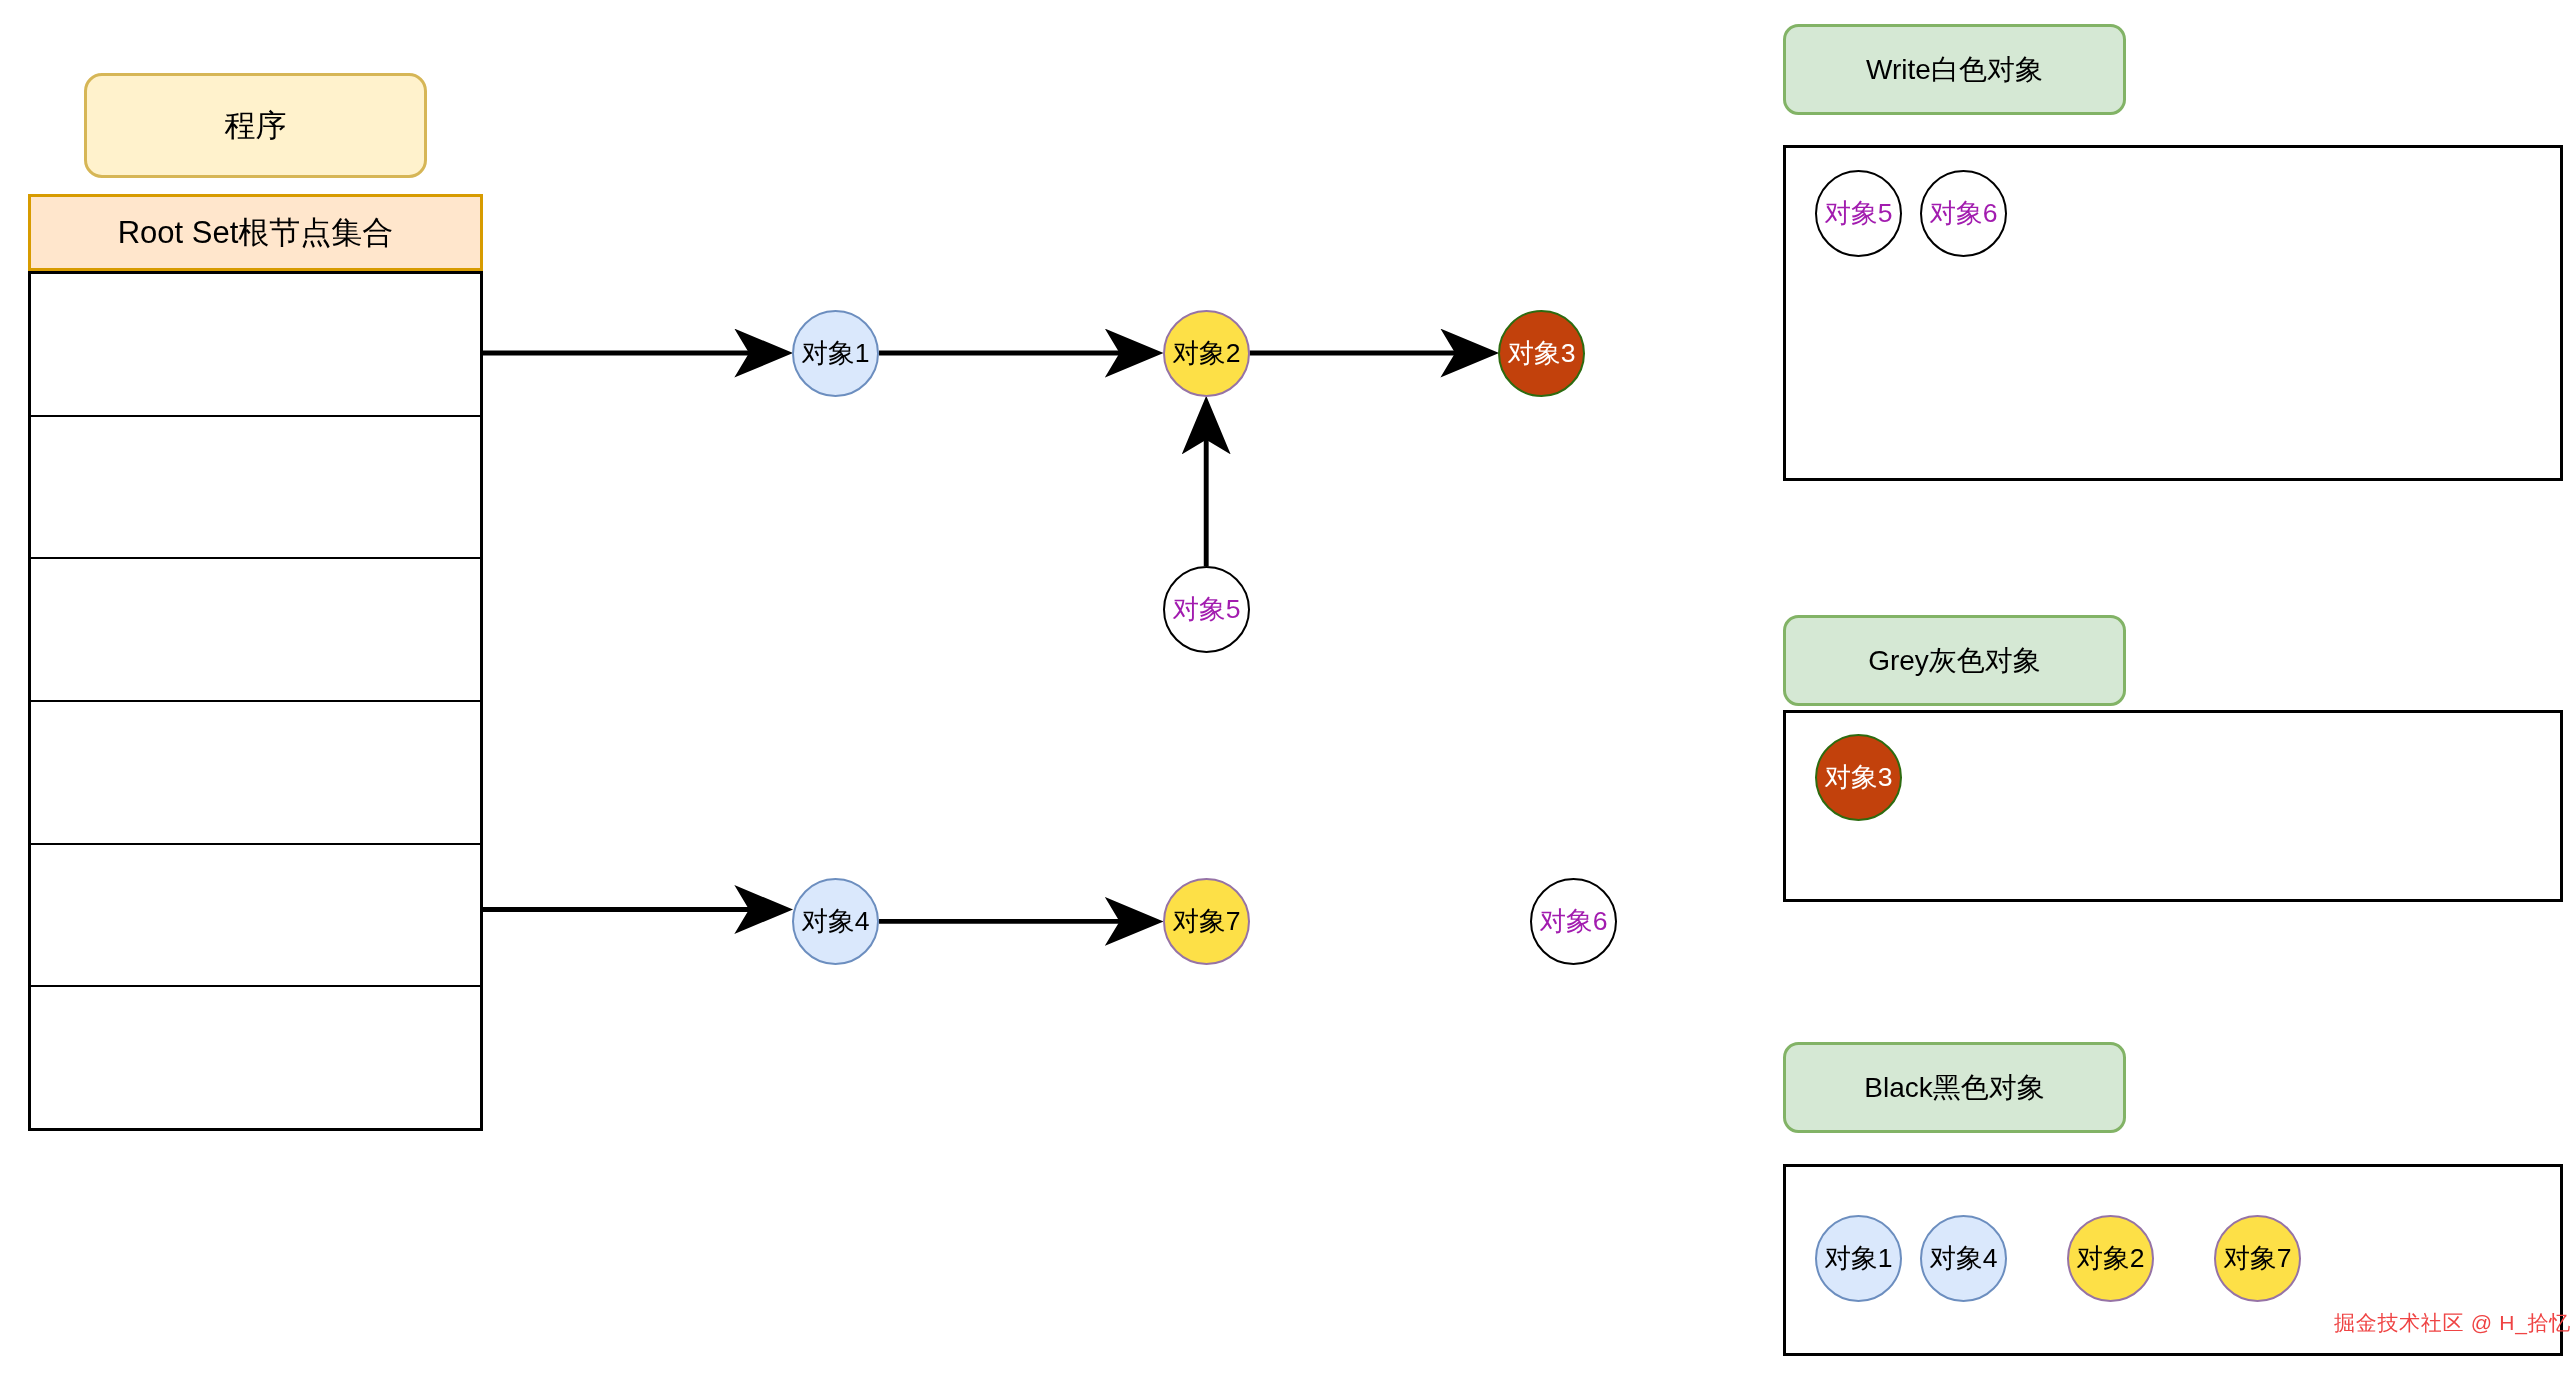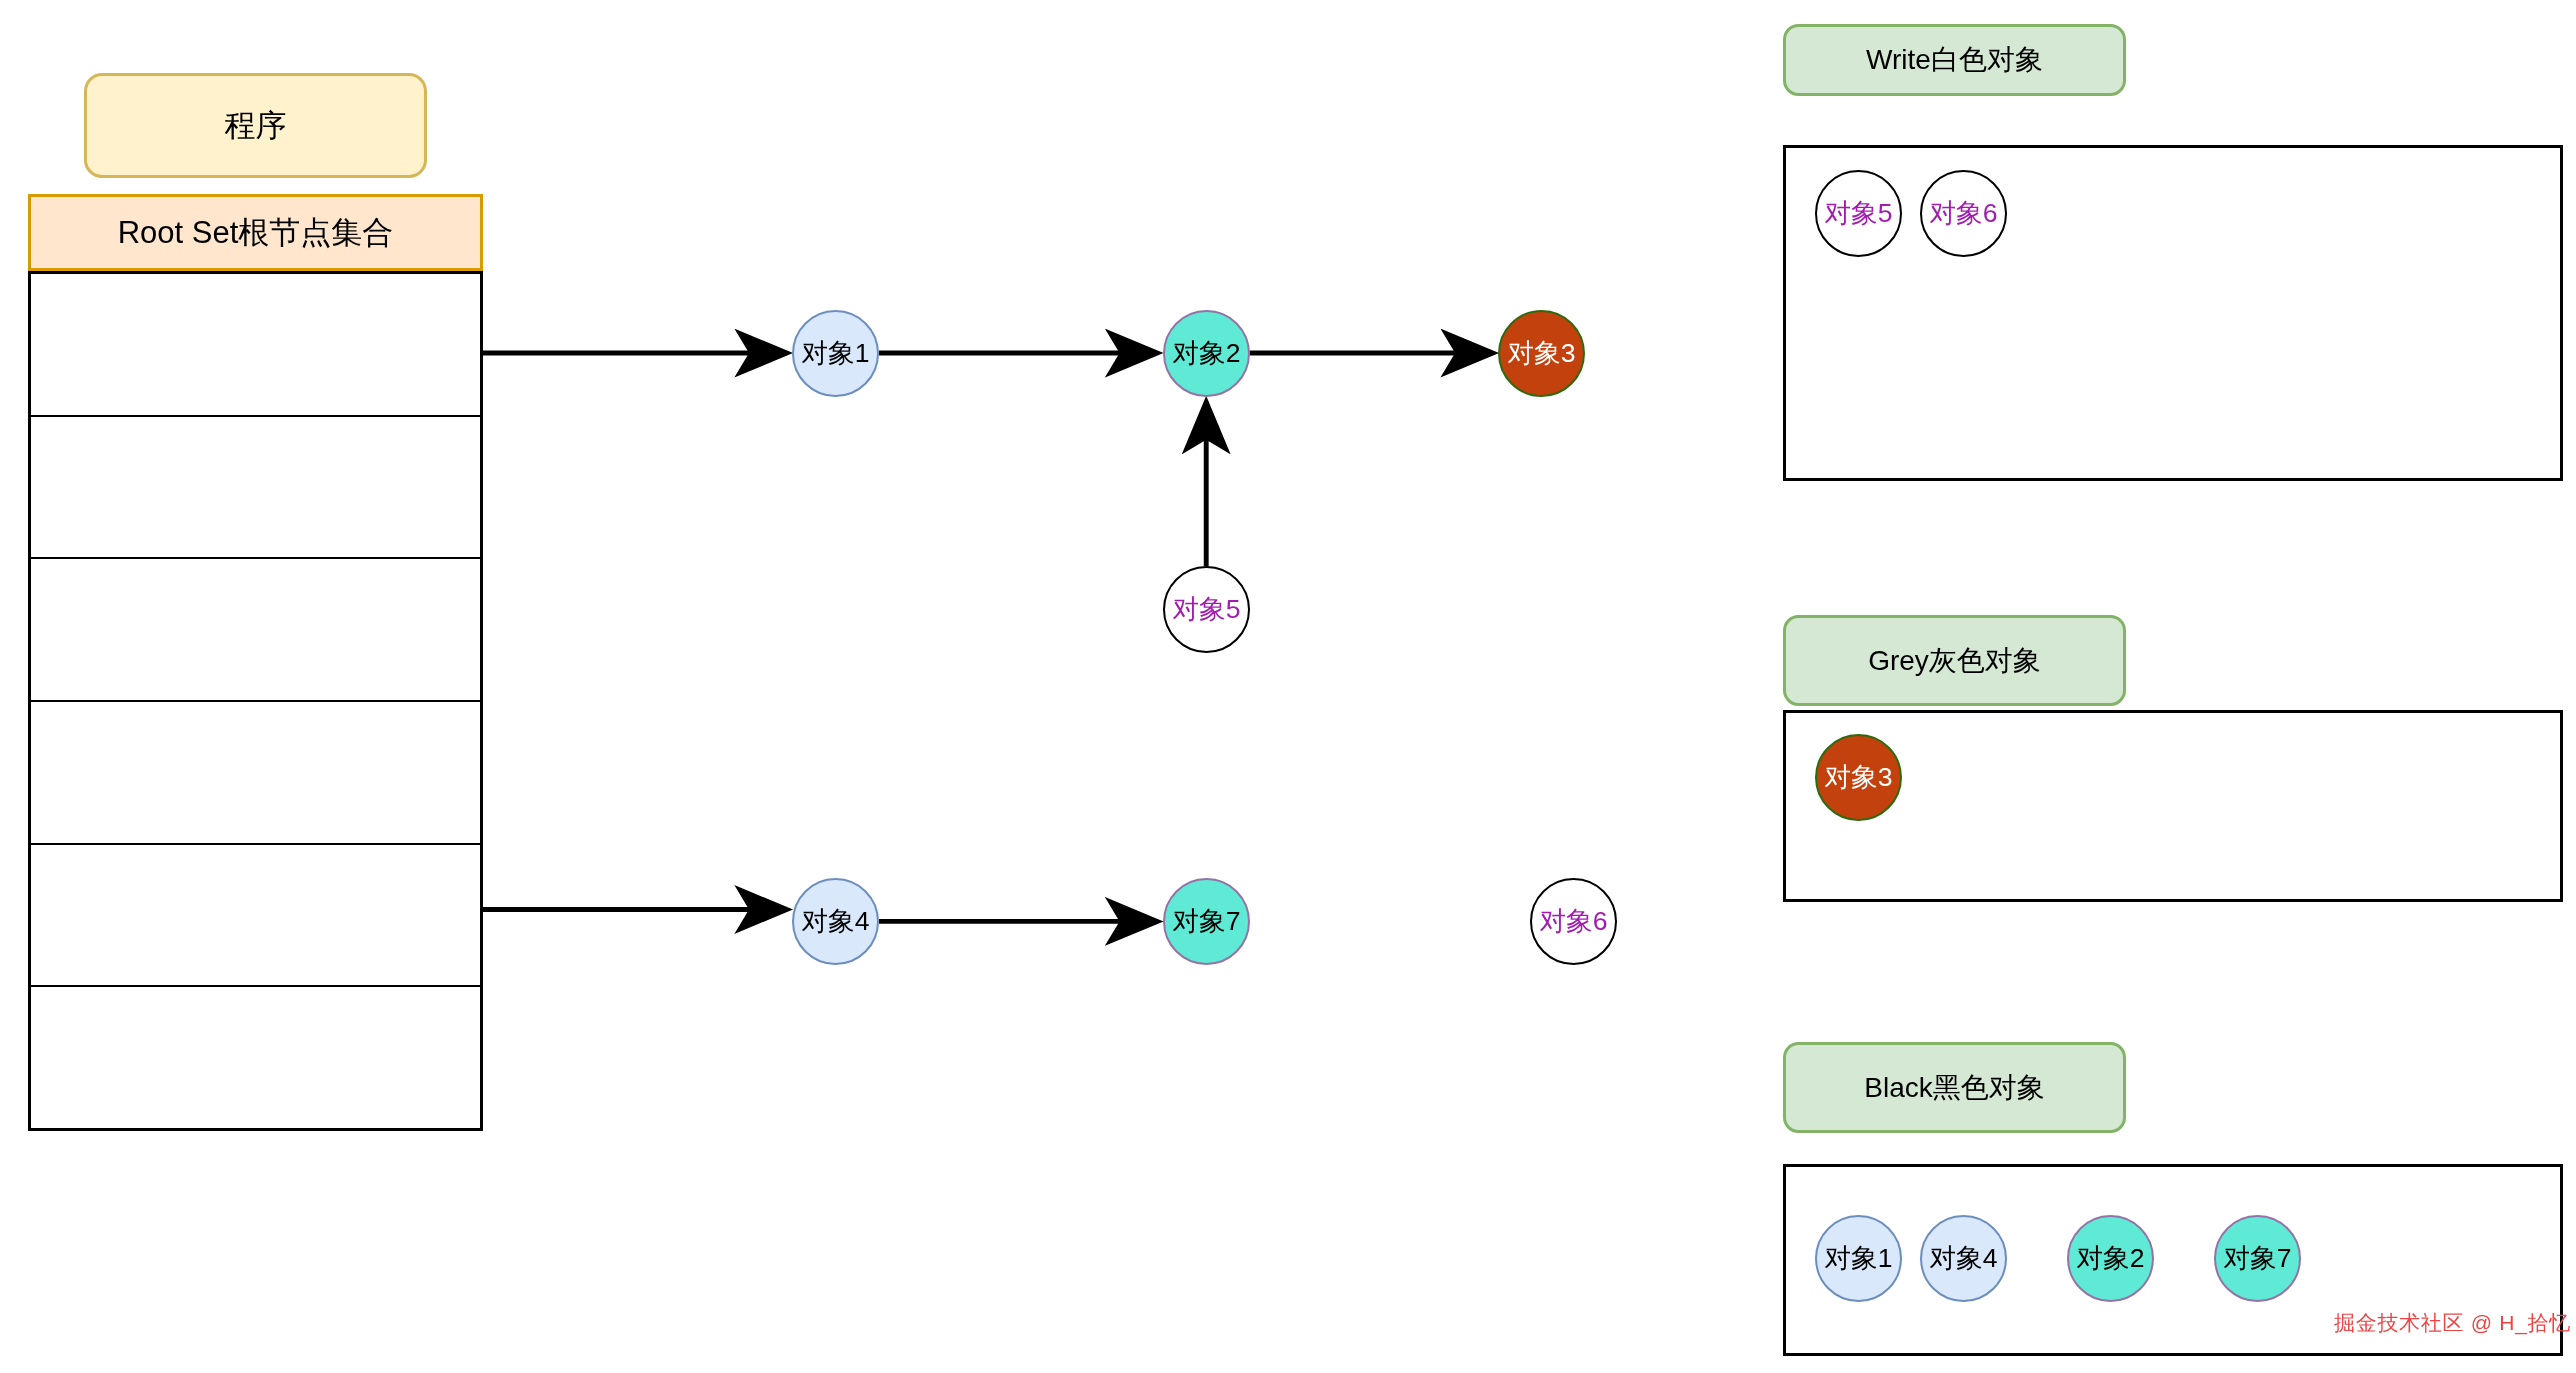--- a/index.html
+++ b/index.html
@@ -40,21 +40,21 @@
   }
   .rootset-row:last-child{border-bottom:none;}
 
   
   .node{
     width:87px;height:87px;border-radius:50%;
     display:flex;align-items:center;justify-content:center;
     font-size:26.6px;line-height:1;z-index:8;box-sizing:border-box;
   }
   .node-blue{background:#dae8fc;border:2.1px solid #6c8ebf;color:#000;}
-  .node-purple{background:#5eead4;border:2.1px solid #9673a6;color:#000;}
+  .node-purple{background:#fde047;border:2.1px solid #9673a6;color:#000;}
   .node-green{background:#c2410c;border:2.1px solid #2d6b10;color:#ffffff;}
   .node-white{background:#ffffff;border:2.8px solid #000000;color:#a21caf;}
 
   
   #arrows{position:absolute;left:0;top:0;width:2576px;height:1373px;z-index:5;pointer-events:none;}
 
   
   .legend-title{
     background:#d5e8d4;border:3.5px solid #82b366;border-radius:15.4px;
     display:flex;align-items:center;justify-content:center;
@@ -131,21 +131,21 @@
   <div class="abs node node-blue" style="left:792px;top:878px;">
     <span>对象4</span>
   </div>
   <div class="abs node node-purple" style="left:1163px;top:878px;">
     <span>对象7</span>
   </div>
   <div class="abs node node-white" style="left:1530px;top:878px;">
     <span>对象6</span>
   </div>
 
-  <div class="abs legend-title" style="left:1783px;top:24px;width:343px;height:72px;">
+  <div class="abs legend-title" style="left:1783px;top:24px;width:343px;height:91px;">
     <span>Write白色对象</span>
   </div>
   <div class="abs legend-body" style="left:1783px;top:145px;width:780px;height:336px;"></div>
   <div class="legend-nodes" style="left:1815px;top:170px;">
     <div class="node node-white">
       <span>对象5</span>
     </div>
     <div class="node node-white">
       <span>对象6</span>
     </div>

